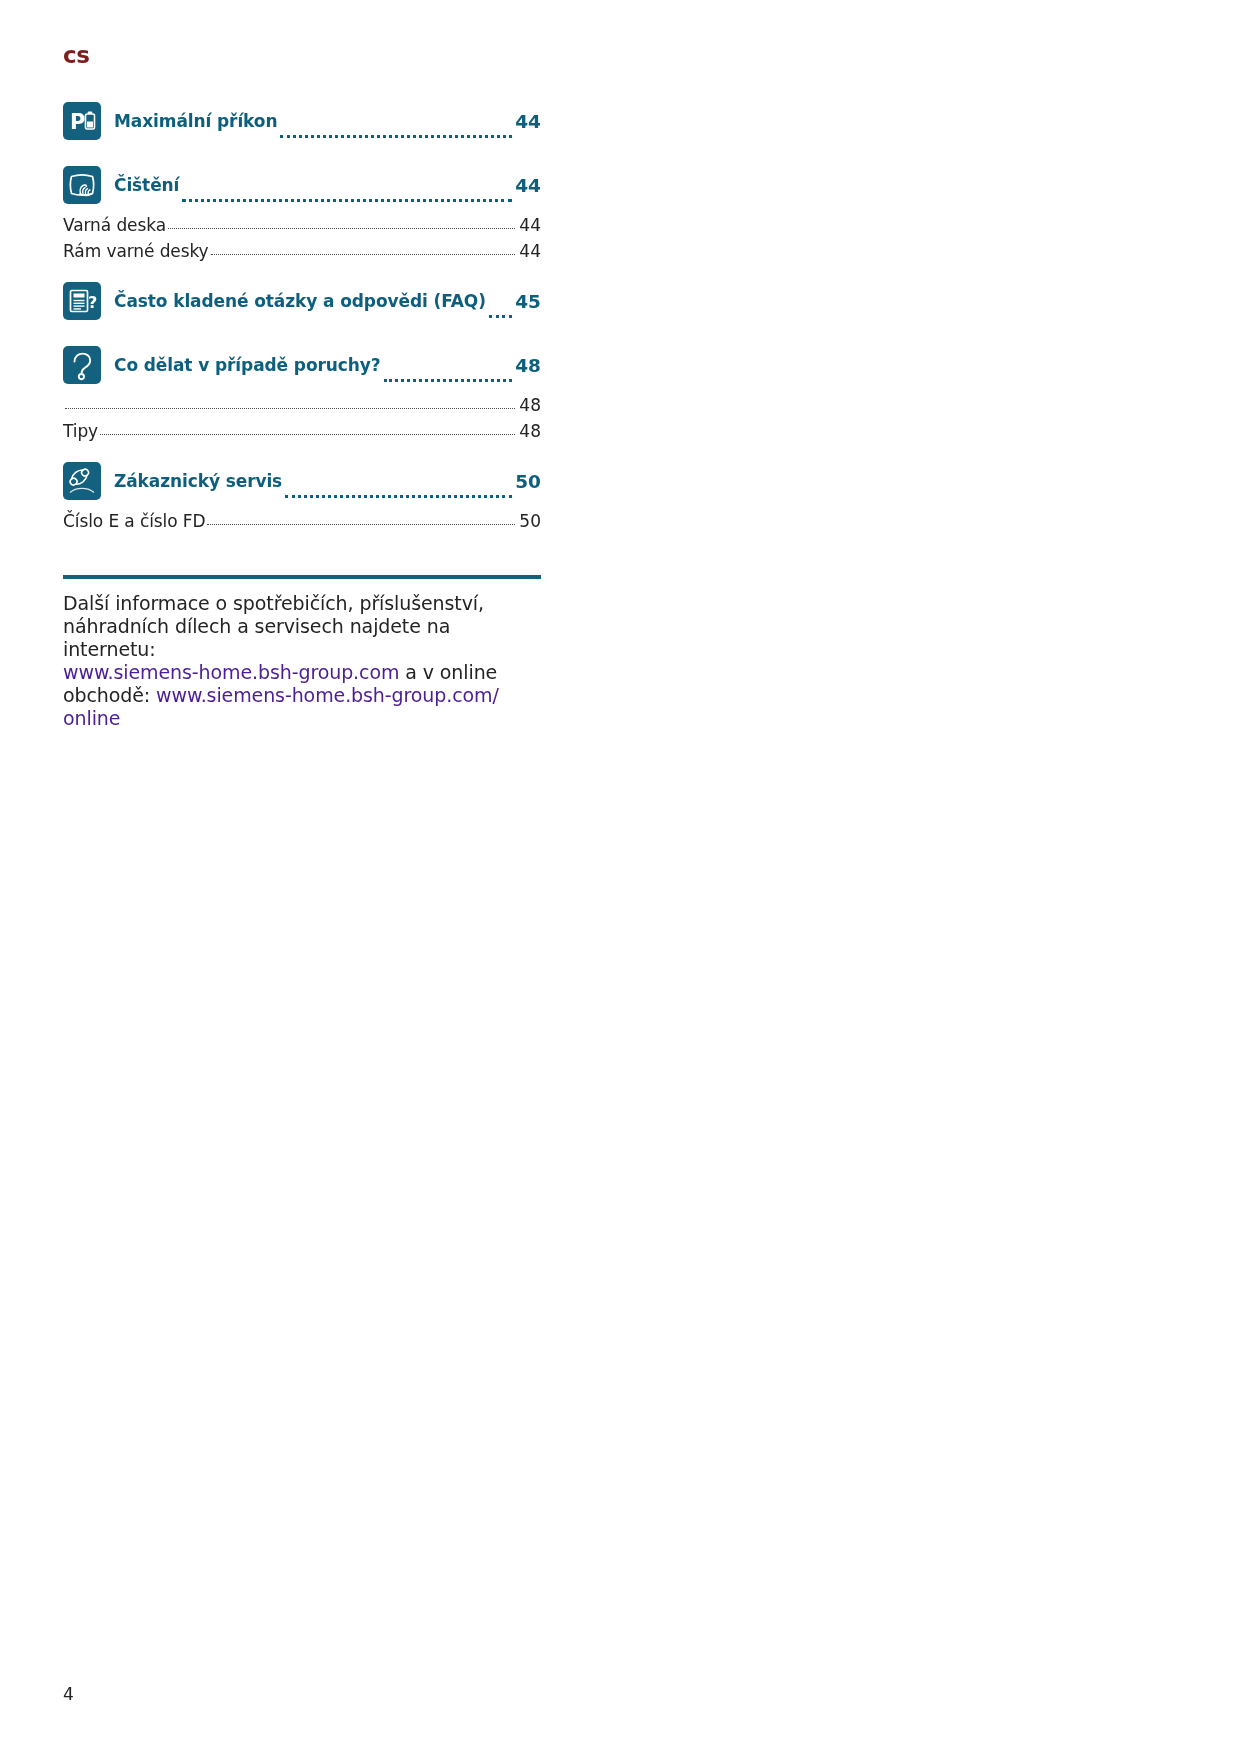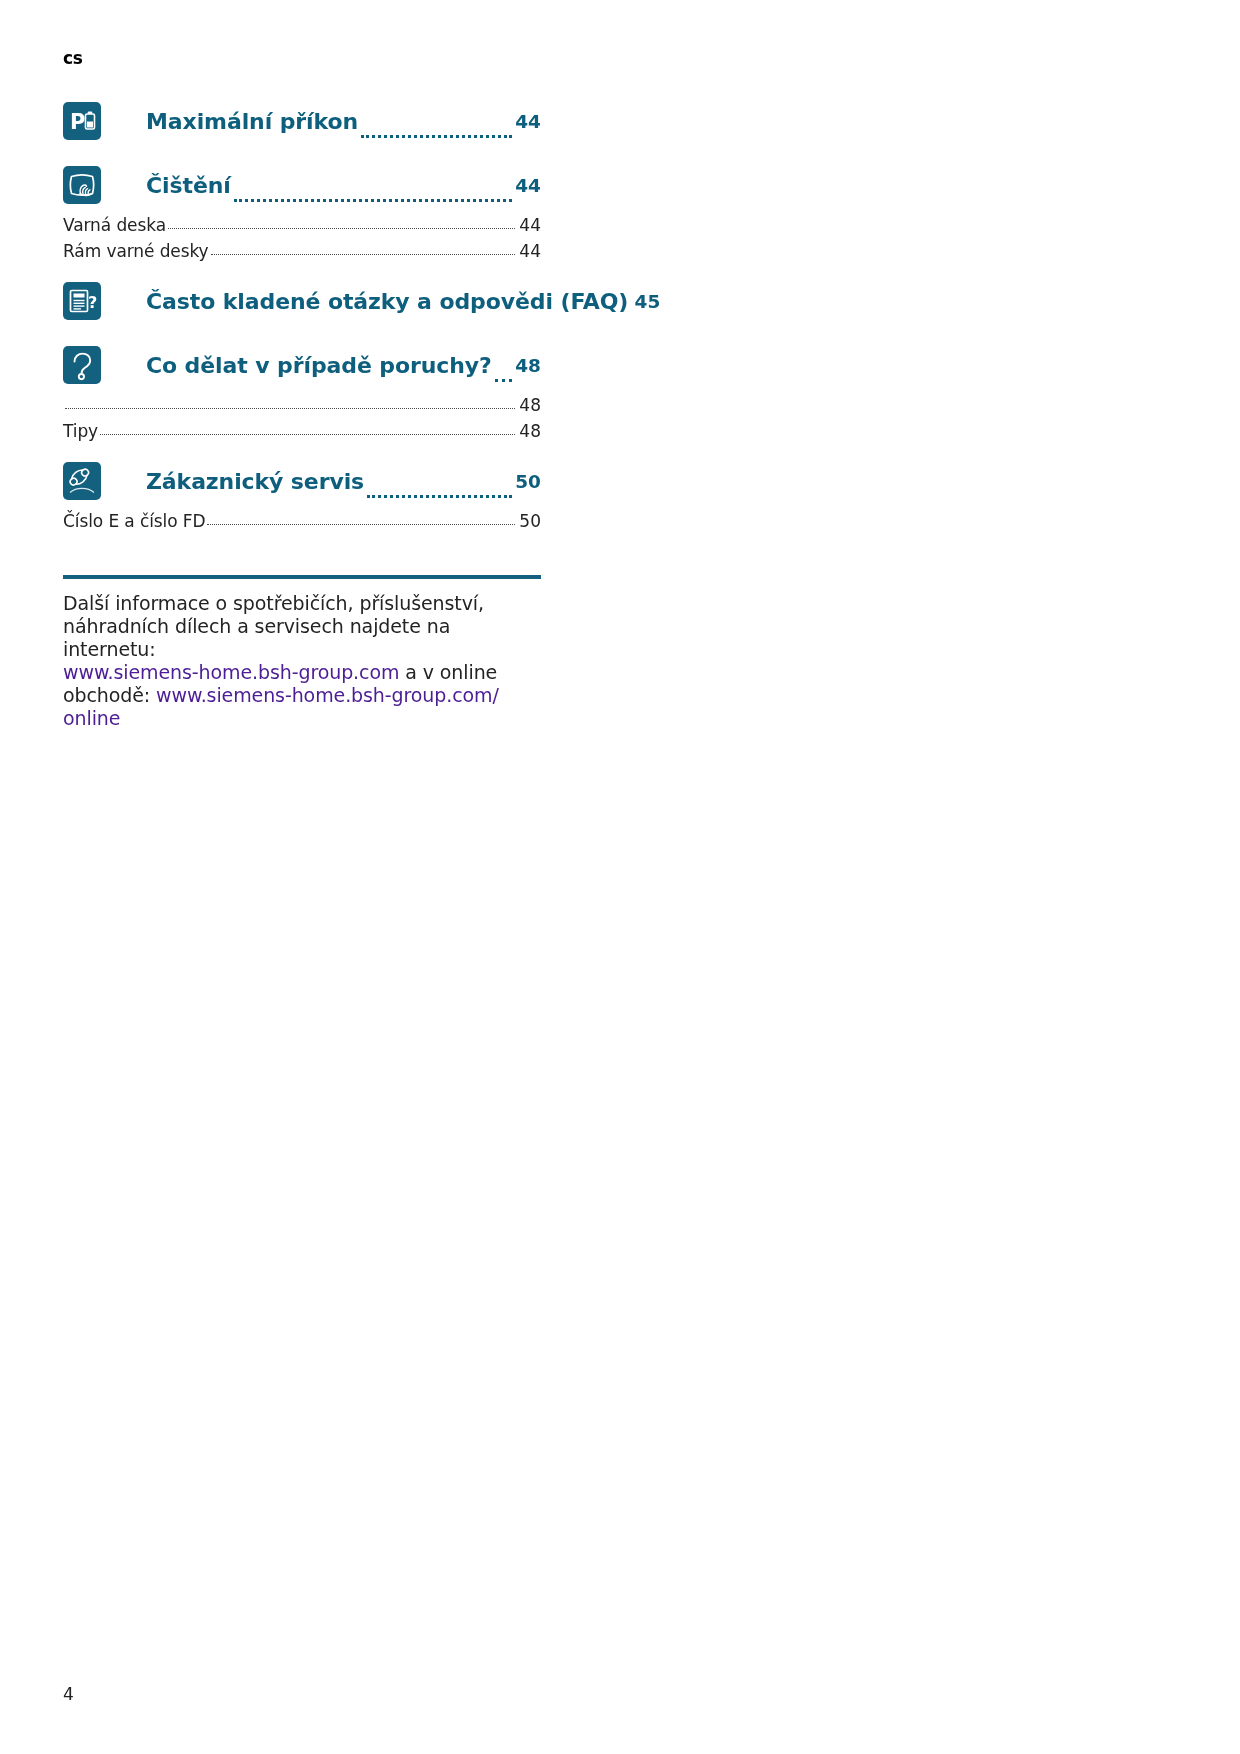--- a/index.html
+++ b/index.html
@@ -17,26 +17,26 @@
     width: 1240px;
     height: 1754px;
     background: #ffffff;
     overflow: hidden;
   }
 
   
   .lang-marker {
     position: absolute;
     left: 63px;
-    top: 48px;
+    top: 42px;
     font-family: "DejaVu Sans", "Liberation Sans", sans-serif;
     font-weight: bold;
-    font-size: 17px;
+    font-size: 23px;
     letter-spacing: -0.3px;
-    color: #000000;
+    color: #7f1d1d;
   }
 
   
   .toc {
     position: absolute;
     left: 63px;
     top: 98px;
     width: 478px;
   }
 
@@ -56,25 +56,24 @@
     position: relative;
     margin-right: 13px;
   }
   .toc-chapter .icon-box svg {
     position: absolute;
     left: 0;
     top: 0;
   }
   .toc-chapter .ch-title {
     font-weight: bold;
-    font-size: 22px;
+    font-size: 17px;
     color: #0d5f7d;
     white-space: nowrap;
     letter-spacing: -0.1px;
-    margin-left: 32px;
   }
   .toc-chapter .leader {
     flex: 1 1 auto;
     margin: 0 3px 0 3px;
     align-self: flex-end;
     position: relative;
     height: 20px;
     overflow: hidden;
   }
   .toc-chapter .leader::after {

